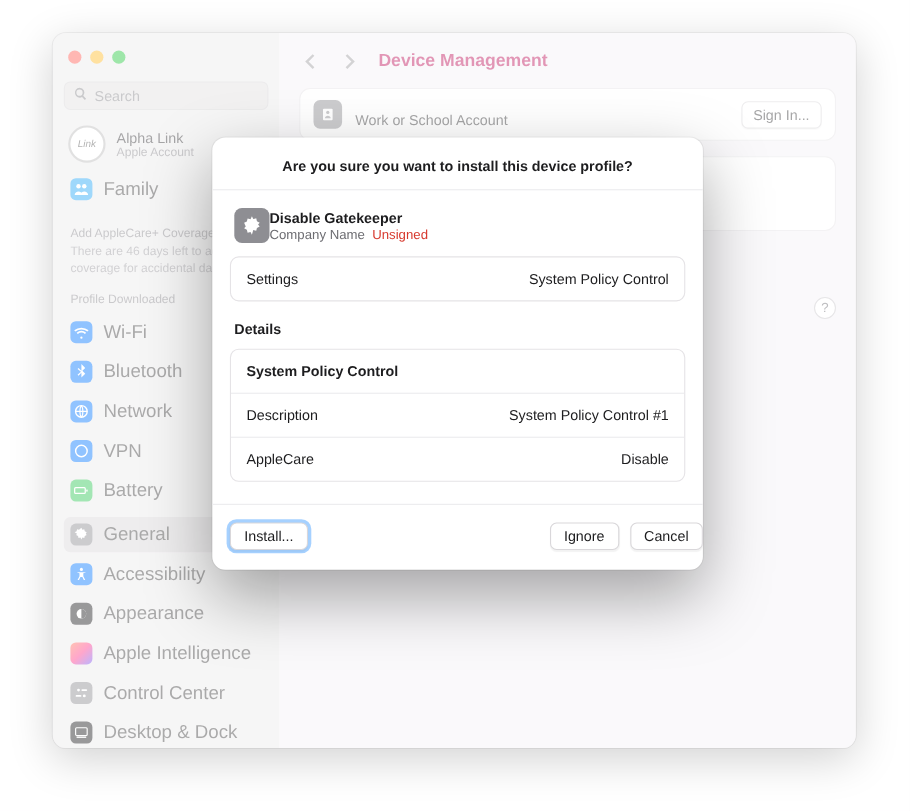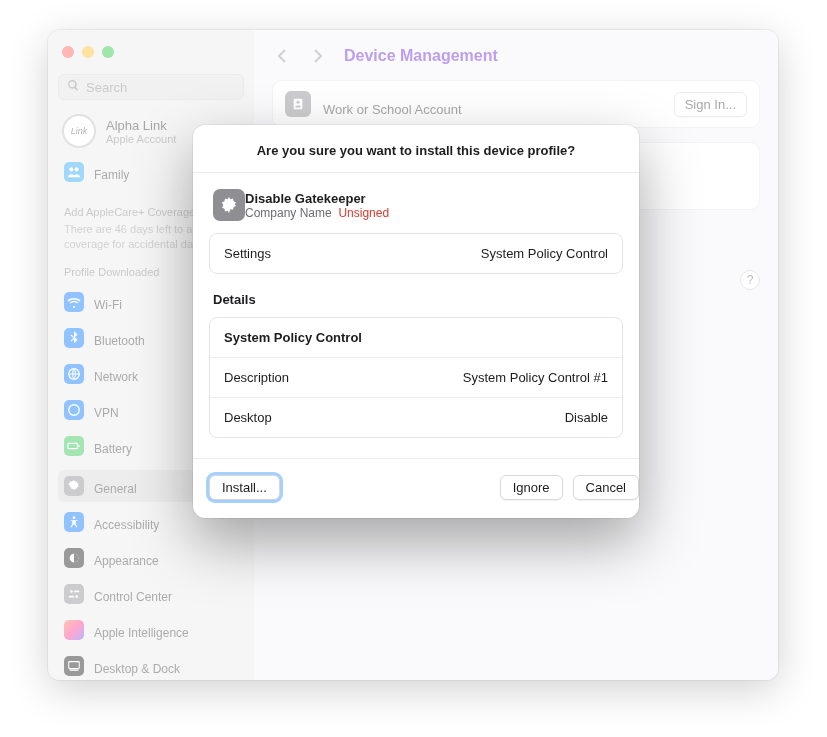--- a/index.html
+++ b/index.html
@@ -19,33 +19,33 @@
   .traffic { display:flex; gap:8px; padding:6px 4px 12px 4px; }
   .tdot { width:12px; height:12px; border-radius:50%; }
   .tred{background:#ff5f57}.tyel{background:#febc2e}.tgrn{background:#28c840}
   .search { display:flex; align-items:center; gap:6px; background:#e2e0e1; border:1px solid #d6d4d6; border-radius:6px; padding:4px 8px; color:#8a8a8e; font-size:13px; }
   .search svg{width:13px;height:13px;fill:#8a8a8e}
   .userblock{display:flex;align-items:center;gap:10px;padding:10px 4px 4px 4px}
   .avatar{width:34px;height:34px;border-radius:50%;background:#fff;border:2px solid #bdbdbd;display:flex;align-items:center;justify-content:center;font-size:9px;color:#555;font-style:italic}
   .uname{display:flex;flex-direction:column}
   .uname .n{font-size:13px;color:#3a3a3c}
   .uname .s{font-size:11px;color:#8a8a8e}
-  .srow{display:flex;align-items:flex-end;gap:10px;padding:6px 6px;border-radius:6px;color:#444;font-size:12px}
+  .srow{display:flex;align-items:flex-start;gap:10px;padding:6px 6px;border-radius:6px;color:#444;font-size:17px}
   .srow.sel{background:#d9d7da}
   .sicon{width:20px;height:20px;border-radius:5px;display:flex;align-items:center;justify-content:center;flex:0 0 20px}
   .sicon svg{width:14px;height:14px;fill:#fff}
   .sectlabel{font-size:11px;color:#8a8a8e;padding:14px 6px 0 6px}
   .finetxt{font-size:11px;color:#9a9a9e;line-height:1.35;padding:0 6px 4px 6px}
 
   
   .main{flex:1;background:#f4f2f5;padding:12px 18px;position:relative}
   .mhead{display:flex;align-items:center;gap:16px;padding:4px 0 14px 0}
   .navbtn{width:20px;height:20px;display:flex;align-items:center;justify-content:center;color:#a5a5a9}
   .navbtn svg{width:12px;height:14px;stroke:#9d9da1;stroke-width:2.2;fill:none}
-  .mtitle{font-size:16px;font-weight:600;color:#6d28d9}
+  .mtitle{font-size:16px;font-weight:600;color:#be185d}
   .card{background:#fff;border:1px solid #e5e3e6;border-radius:10px;padding:10px 12px;display:flex;align-items:flex-end;gap:12px}
   .profic{width:26px;height:26px;border-radius:6px;background:#8e8e93;display:flex;align-items:center;justify-content:center}
   .profic svg{width:14px;height:14px;fill:#fff}
   .cardtitle{font-size:13px;color:#3a3a3c;flex:1}
   .signin{background:#fff;border:1px solid #d9d7da;border-radius:6px;padding:4px 10px;font-size:13px;color:#3a3a3c;box-shadow:0 1px 1px rgba(0,0,0,.04)}
   .bigcard{margin-top:14px;height:68px;background:#fff;border:1px solid #e5e3e6;border-radius:10px}
   .help{position:absolute;right:18px;top:240px;width:20px;height:20px;border:1px solid #c9c7cb;border-radius:50%;display:flex;align-items:center;justify-content:center;font-size:12px;color:#6d6d72;background:#fff}
 
   
   .modal{position:absolute;left:193px;top:125px;width:446px;background:#fff;border-radius:12px;box-shadow:0 24px 60px rgba(0,0,0,.35),0 0 0 1px rgba(0,0,0,.05);overflow:hidden}
@@ -172,33 +172,33 @@
       <div class="srow">
           <div class="sicon" style="background:#1d1d1f">
             <svg viewBox="0 0 16 16">
               <circle cx="8" cy="8" r="5" fill="#fff"></circle>
               <path d="M8 3a5 5 0 010 10z" fill="#1d1d1f"></path>
             </svg>
           </div>
           <span>Appearance</span>
         </div>
       <div class="srow">
+          <div class="sicon" style="background:linear-gradient(135deg,#ff7a59,#ff3b8d,#6a5cff)"></div>
+          <span>Apple Intelligence</span>
+        </div>
+      <div class="srow">
           <div class="sicon" style="background:#8e8e93">
             <svg viewBox="0 0 16 16">
               <circle cx="5" cy="5" r="1.5"></circle>
               <rect x="8" y="4" width="6" height="2" rx="1"></rect>
               <circle cx="11" cy="11" r="1.5"></circle>
               <rect x="2" y="10" width="6" height="2" rx="1"></rect>
             </svg>
           </div>
           <span>Control Center</span>
-        </div>
-      <div class="srow">
-          <div class="sicon" style="background:linear-gradient(135deg,#ff7a59,#ff3b8d,#6a5cff)"></div>
-          <span>Apple Intelligence</span>
         </div>
       <div class="srow">
           <div class="sicon" style="background:#1d1d1f">
             <svg viewBox="0 0 16 16">
               <rect x="2" y="3" width="12" height="8" rx="1" fill="none" stroke="#fff" stroke-width="1.2"></rect>
               <rect x="3" y="12" width="10" height="1.5" fill="#fff"></rect>
             </svg>
           </div>
           <span>Desktop &amp; Dock</span>
         </div>
@@ -261,21 +261,21 @@
       <div class="tbl">
         <div class="trow hdrrow">
             <span>System Policy Control</span>
             <span></span>
           </div>
         <div class="trow">
             <span>Description</span>
             <span>System Policy Control #1</span>
           </div>
         <div class="trow">
-            <span>Desktop</span>
+            <span>AppleCare</span>
             <span>Disable</span>
           </div>
       </div>
     </div>
     <div class="btnrow">
       <button class="macbtn primary">Install...</button>
       <div class="rbtns">
         <button class="macbtn">Ignore</button>
         <button class="macbtn">Cancel</button>
       </div>

